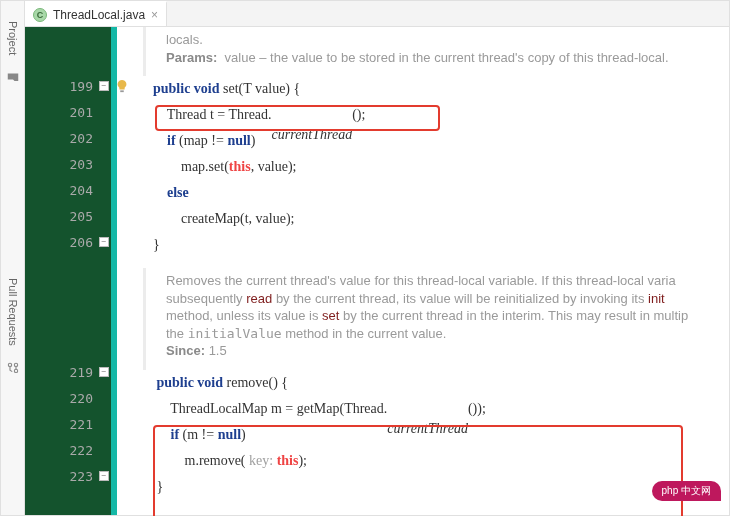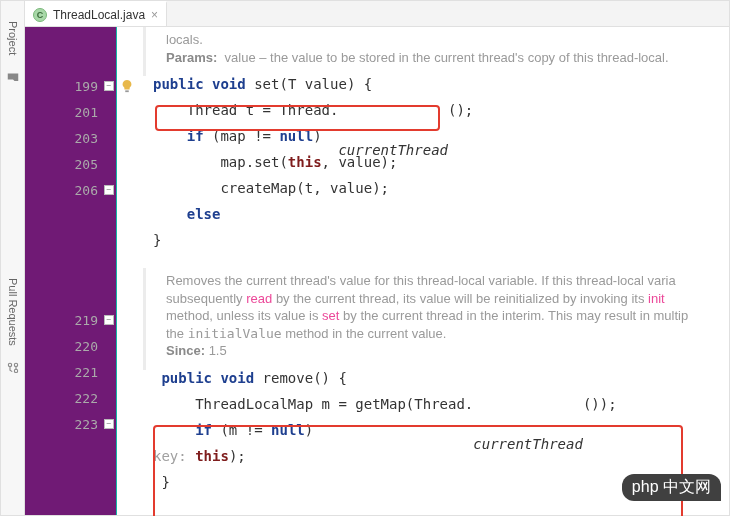--- a/index.html
+++ b/index.html
@@ -9,41 +9,41 @@
   .panel-label { flex: 1; display: flex; align-items: flex-start; justify-content: center; position: relative; }
   .panel-label span { writing-mode: vertical-rl; transform: rotate(180deg); font-size: 11px; color: #666; padding: 10px 0; display: flex; align-items: center; gap: 6px; cursor: pointer; }
   .panel-label svg { width: 12px; height: 12px; }
   .main { flex: 1; display: flex; flex-direction: column; }
   .tabbar { height: 26px; background: #f4f4f4; border-bottom: 1px solid #e0e0e0; display: flex; align-items: stretch; }
   .tab { display: flex; align-items: center; gap: 6px; padding: 0 8px; background: #fcfcfc; border-right: 1px solid #e0e0e0; font-size: 12px; color: #333; cursor: pointer; border-top: 2px solid transparent; }
   .tab.active { background: #fff; }
   .tab .file-icon { width: 14px; height: 14px; border-radius: 50%; background: #a8d8a8; color: #3a6a3a; display: flex; align-items: center; justify-content: center; font-size: 9px; font-weight: bold; border: 1px solid #7ab87a; }
   .tab .close { font-size: 12px; color: #999; cursor: pointer; }
   .editor { flex: 1; display: flex; position: relative; }
-  .gutter { width: 92px; background: #701a75; border-right: 1px solid #14b8a6; }
+  .gutter { width: 92px; background: #14532d; border-right: 6px solid #14b8a6; }
   .gutter-top { height: 46px; }
   .gutter-row { height: 26px; display: flex; align-items: center; justify-content: flex-end; padding-right: 18px; font-family: "Consolas", monospace; font-size: 13px; color: #aaa; position: relative; }
   .gutter-row .fold { position: absolute; right: 2px; top: 50%; transform: translateY(-50%); width: 10px; height: 10px; border: 1px solid #bbb; display: flex; align-items: center; justify-content: center; font-size: 8px; color: #888; line-height: 1; cursor: pointer; background: #fff; }
   .gutter-row .bulb { position: absolute; right: -18px; top: 50%; transform: translateY(-50%); width: 14px; height: 14px; }
   .gutter-gap { height: 104px; }
   .code { flex: 1; font-family: "Consolas", monospace; font-size: 14px; position: relative; padding-left: 36px; }
   .doc { font-family: "Segoe UI", Arial, sans-serif; font-size: 13px; color: #9a9a9a; padding: 4px 4px 10px 20px; line-height: 1.35; border-left: 3px solid #ececec; margin-left: -10px; }
   .doc .param { color: #9a9a9a; }
   .doc b { font-weight: 600; color: #8a8a8a; }
-  .code-line { height: 26px; display: flex; align-items: flex-start; white-space: pre; color: #333; }
+  .code-line { height: 26px; display: flex; align-items: center; white-space: pre; color: #333; font-family: Liberation Serif, serif; }
   .kw { color: #1e3f8f; font-weight: bold; }
   .fn { color: #333; }
-  .this { color: #7f1d1d; font-weight: bold; }
+  .this { color: #ef4444; font-weight: bold; }
   .hint { color: #a0a0a0; font-style: normal; }
   .static-call { font-style: italic; color: #333; margin-top: 40px; }
   .highlight-box { border: 2px solid #e33b2e; border-radius: 4px; position: absolute; pointer-events: none; }
   .box1 { left: 130px; top: 78px; width: 285px; height: 26px; }
   .box2 { left: 128px; top: 398px; width: 530px; height: 132px; }
-  .badge { position: absolute; right: 8px; bottom: 14px; background: #404040; color: #fff; font-size: 16px; padding: 3px 10px; border-radius: 12px 12px 0 12px; font-family: Arial, sans-serif; }
-  .doc-link { color: #ec4899; }
+  .badge { position: absolute; right: 8px; bottom: 14px; background: #be185d; color: #fff; font-size: 10px; padding: 3px 10px; border-radius: 12px 12px 0 12px; font-family: Arial, sans-serif; }
+  .doc-link { color: #7f1d1d; }
   .doc-code { font-family: "Consolas", monospace; }
 </style>
 </head>
 <body>
 
 <div class="root">
 
   <div class="sidepanels">
     <div class="panel-label">
       <span>
@@ -84,21 +84,27 @@
           <span class="fold">−</span>
           <svg class="bulb" viewBox="0 0 16 16">
               <path fill="#e8b84a" d="M8 1a5 5 0 0 0-3 9v2h6v-2a5 5 0 0 0-3-9z"></path>
               <rect x="6" y="13" width="4" height="2" fill="#999"></rect>
             </svg>
         </div>
         <div class="gutter-row">
             <span>201</span>
           </div>
         <div class="gutter-row">
+            <span>202</span>
+          </div>
+        <div class="gutter-row">
             <span>203</span>
+          </div>
+        <div class="gutter-row">
+            <span>204</span>
           </div>
         <div class="gutter-row">
             <span>205</span>
           </div>
         <div class="gutter-row">
             <span>206</span>
             <span class="fold">−</span>
           </div>
         <div class="gutter-gap"></div>
         <div class="gutter-row">
@@ -123,36 +129,36 @@
       <div class="code">
         <div class="doc">
           <span>locals.</span><br>
           <span class="param"><b>Params:</b>&nbsp;&nbsp;<span>value</span><span> – the value to be stored in the current thread's copy of this thread-local.</span></span>
         </div>
 
         <div class="code-line"><span class="kw">public void </span><span class="fn">set</span><span>(T value) {</span></div>
         <div class="code-line"><span>    Thread t = Thread.</span><span class="static-call">currentThread</span><span>();</span></div>
         <div class="code-line"><span>    </span><span class="kw">if</span><span> (map != </span><span class="kw">null</span><span>)</span></div>
         <div class="code-line"><span>        map.set(</span><span class="this">this</span><span>, value);</span></div>
+        <div class="code-line"><span>    </span><span class="kw">else</span></div>
         <div class="code-line"><span>        createMap(t, value);</span></div>
-        <div class="code-line"><span>    </span><span class="kw">else</span></div>
         <div class="code-line"><span>}</span></div>
 
         <div class="doc" style="margin-top:10px;">
           <span>Removes the current thread's value for this thread-local variable. If this thread-local varia</span><br>
           <span>subsequently </span><span class="doc-link">read</span><span> by the current thread, its value will be reinitialized by invoking its </span><span class="doc-link">init</span><br>
           <span>method, unless its value is </span><span class="doc-link">set</span><span> by the current thread in the interim. This may result in multip</span><br>
           <span>the </span><span class="doc-code">initialValue</span><span> method in the current value.</span><br>
           <span><b>Since:</b><span> 1.5</span></span>
         </div>
 
         <div class="code-line"><span class="kw"> public void </span><span class="fn">remove</span><span>() {</span></div>
         <div class="code-line"><span>     ThreadLocalMap m = getMap(Thread.</span><span class="static-call">currentThread</span><span>());</span></div>
         <div class="code-line"><span>     </span><span class="kw">if</span><span> (m != </span><span class="kw">null</span><span>)</span></div>
-        <div class="code-line"><span class="hint">key: </span><span class="this">this</span><span>);</span></div>
+        <div class="code-line"><span>         m.remove( </span><span class="hint">key: </span><span class="this">this</span><span>);</span></div>
         <div class="code-line"><span> }</span></div>
       </div>
 
       <div class="highlight-box box1"></div>
       <div class="highlight-box box2"></div>
       <div class="badge">php 中文网</div>
     </div>
   </div>
 </div>
 

